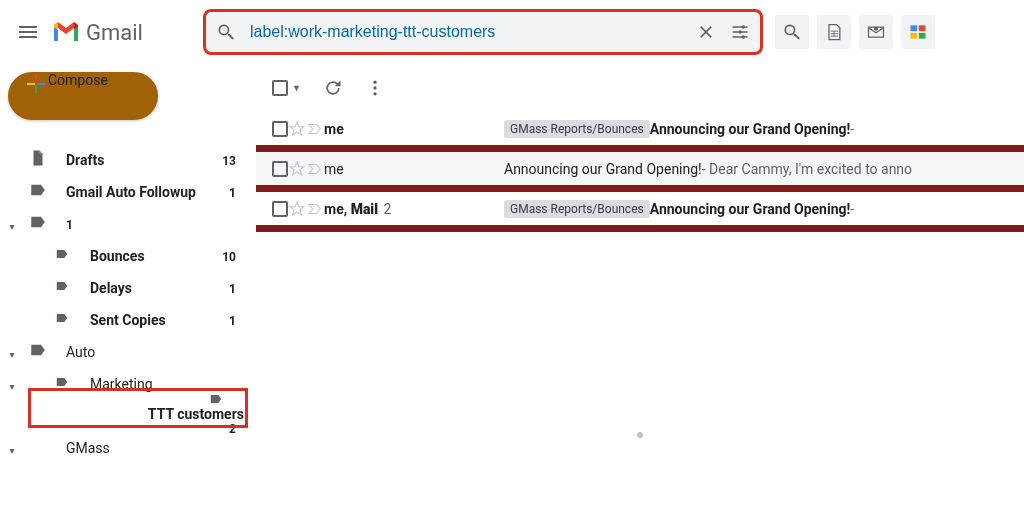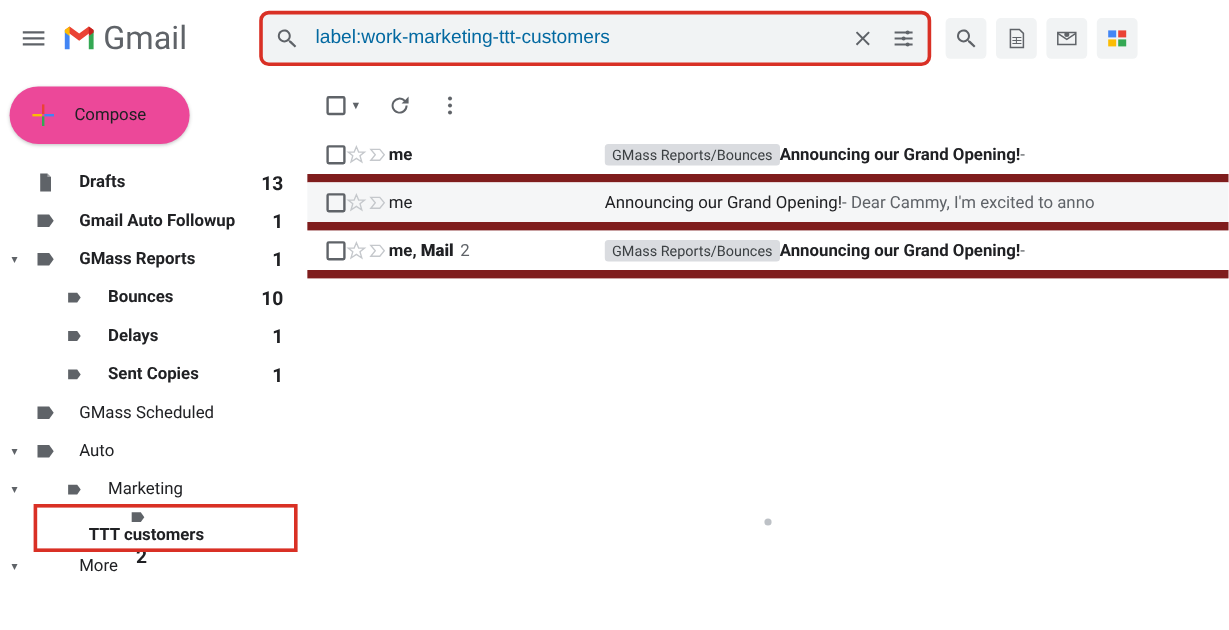--- a/index.html
+++ b/index.html
@@ -23,21 +23,21 @@
     cursor: pointer;
     margin-right: 12px;
     color: #5f6368;
   }
   .logo {
     display: flex;
     align-items: center;
     margin-right: 60px;
   }
   .logo-text {
-    font-size: 27px;
+    font-size: 22px;
     color: #5f6368;
     margin-left: 6px;
     font-weight: 400;
   }
   .searchbox {
     flex: 0 0 560px;
     height: 46px;
     background: #f1f3f4;
     border-radius: 8px;
     display: flex;
@@ -72,41 +72,40 @@
   .sidebar {
     width: 256px;
     padding-top: 8px;
     font-size: 14px;
   }
   .compose {
     margin: 0 0 16px 8px;
     width: 150px;
     height: 48px;
     border-radius: 24px;
-    background: #ec4899;
+    background: #a16207;
     box-shadow: 0 1px 3px rgba(60,64,67,.3);
-    display:flex; align-items:center;
+    display:flex; 
     padding-left: 16px;
     cursor:pointer;
-    gap: 14px;
   }
   .compose-plus { font-size: 24px; font-weight: 500; line-height: 1;}
   .sb-row {
-    display:flex; align-items:center;
+    display:flex; align-items:flex-end;
     height: 32px;
     padding: 0 12px 0 0;
     cursor:pointer;
     color:#202124;
     border-radius: 0 16px 16px 0;
     position:relative;
   }
   .expander{ width:24px; display:flex; justify-content:center; color:#5f6368; font-size:10px;}
   .sb-icon { width:20px; height:20px; margin: 0 18px 0 4px; color:#5f6368; display:flex;align-items:center;justify-content:center;}
   .sb-label { flex:1; font-size:14px; }
-  .sb-count { font-size:16px; color:#5f6368; padding-right:8px;}
+  .sb-count { font-size:12px; color:#5f6368; padding-right:8px;}
   .sb-row.bold .sb-label, .sb-row.bold .sb-count { font-weight:700; color:#202124;}
   .highlight-box{
     border: 3px solid #d93025;
     position:absolute;
     left: 28px; right: 8px; top:-4px; bottom:-4px;
     pointer-events:none;
   }
   .main {
     flex: 1;
     overflow:hidden;
@@ -267,21 +266,20 @@
           <span class="sb-count">1</span>
         </div>
         <div class="sb-row bold">
           <span class="expander">▾</span>
           <span style="width:0px"></span>
           <span class="sb-icon">
             <svg viewBox="0 0 24 24" width="18" height="18">
               <path fill="#5f6368" d="M3 5h13l5 7-5 7H3z"></path>
             </svg>
           </span>
-          <span class="sb-label">GMass Reports</span>
           <span class="sb-count">1</span>
         </div>
         <div class="sb-row bold">
           <span class="expander"></span>
           <span style="width:24px"></span>
           <span class="sb-icon">
             <svg viewBox="0 0 24 24" width="14" height="14">
               <path fill="#5f6368" d="M3 5h13l5 7-5 7H3z"></path>
             </svg>
           </span>
@@ -302,31 +300,20 @@
         <div class="sb-row bold">
           <span class="expander"></span>
           <span style="width:24px"></span>
           <span class="sb-icon">
             <svg viewBox="0 0 24 24" width="14" height="14">
               <path fill="#5f6368" d="M3 5h13l5 7-5 7H3z"></path>
             </svg>
           </span>
           <span class="sb-label">Sent Copies</span>
           <span class="sb-count">1</span>
-        </div>
-        <div class="sb-row">
-          <span class="expander"></span>
-          <span style="width:0px"></span>
-          <span class="sb-icon">
-            <svg viewBox="0 0 24 24" width="18" height="18">
-              <path fill="#5f6368" d="M3 5h13l5 7-5 7H3z"></path>
-            </svg>
-          </span>
-          <span class="sb-label">GMass Scheduled</span>
-          <span class="sb-count"></span>
         </div>
         <div class="sb-row">
           <span class="expander">▾</span>
           <span style="width:0px"></span>
           <span class="sb-icon">
             <svg viewBox="0 0 24 24" width="18" height="18">
               <path fill="#5f6368" d="M3 5h13l5 7-5 7H3z"></path>
             </svg>
           </span>
           <span class="sb-label">Auto</span>
@@ -352,21 +339,21 @@
             </svg>
           </span>
           <span class="sb-label">TTT customers</span>
           <span class="sb-count">2</span>
           <div class="highlight-box"></div>
         </div>
         <div class="sb-row">
           <span class="expander">▾</span>
           <span style="width:0px"></span>
           <span class="sb-icon"></span>
-          <span class="sb-label">More</span>
+          <span class="sb-label">GMass</span>
           <span class="sb-count"></span>
         </div>
       </div>
   </div>
 
   <div class="main">
     <div class="toolbar">
       <div class="tb-checkbox">
         <div class="checkbox"></div>
           <span class="caret">▼</span>

